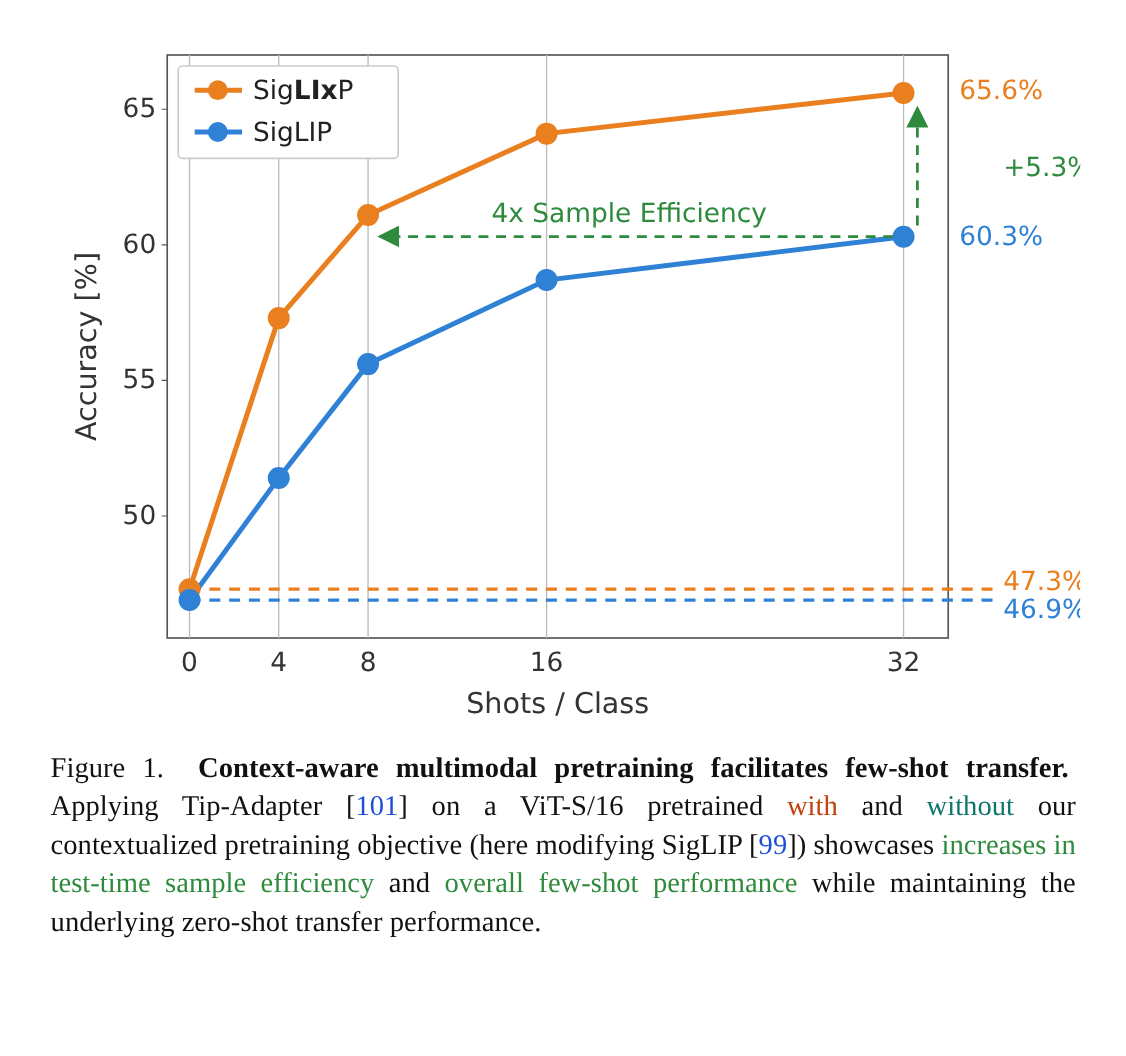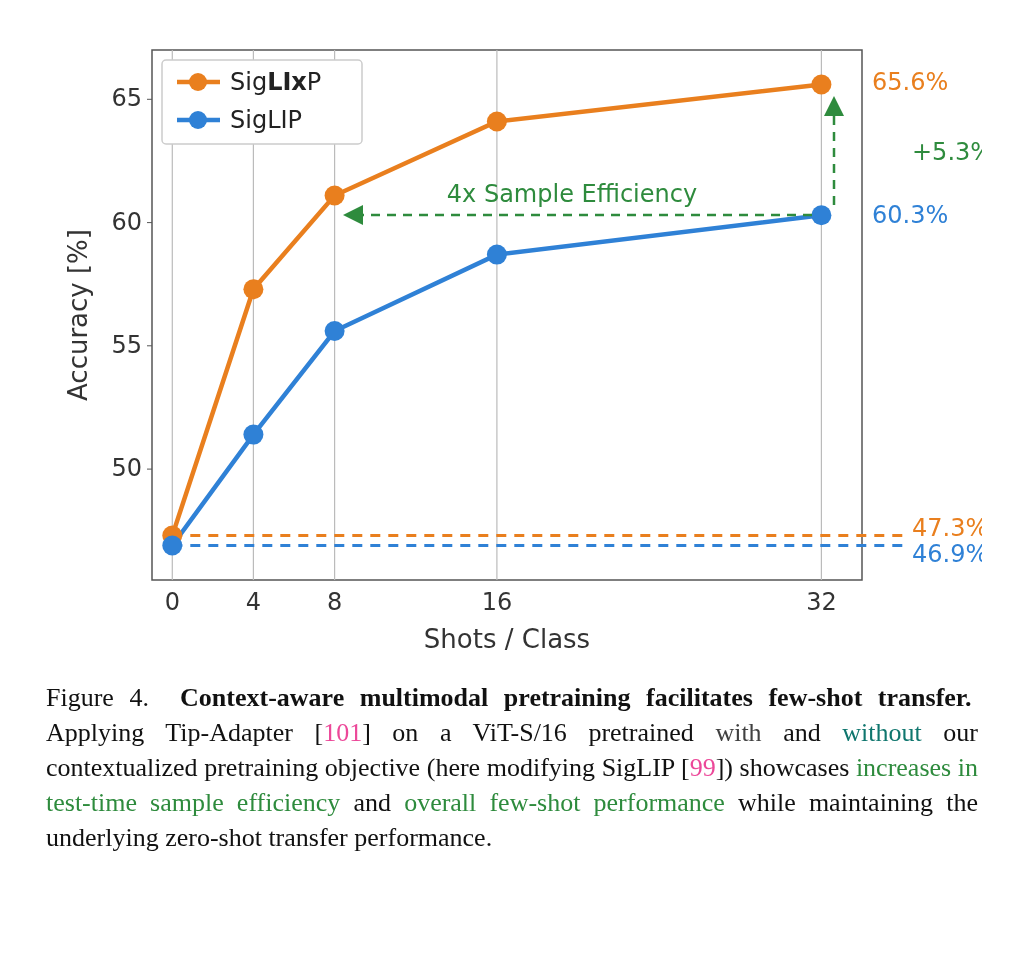--- a/index.html
+++ b/index.html
@@ -46,22 +46,22 @@
   .val-orange { fill: #e97f1e; font-size:24px; }
   .val-blue { fill: #2f81d6; font-size:24px; }
   .caption {
     font-family: 'Times New Roman', Times, serif;
     font-size: 26px;
     line-height: 1.35;
     text-align: justify;
     color: #111;
     padding: 10px 24px 0 24px;
   }
-  .caption .ref { color: #ec4899; }
-  .caption .with { color: #404040; }
+  .caption .ref { color: #1d4ed8; }
+  .caption .with { color: #c2410c; }
   .caption .without { color: #0f766e; }
   .caption .green { color: #2e8b3d; }
   .caption b { font-weight:700; }
 </style>
 </head>
 <body>
 
 <div class="figure-container">
 
 <div class="chart-wrap">
@@ -150,18 +150,18 @@
 
       <line x1="135" y1="100" x2="178" y2="100" stroke="#2f81d6" stroke-width="4.5"></line>
       <circle cx="156" cy="100" r="9" fill="#2f81d6"></circle>
       <text class="legend-text" x="188" y="108">SigLIP</text>
     </g>
   </g>
 </svg>
 </div>
 
 <div class="caption">
-  <span>Figure 4.</span>&nbsp;
+  <span>Figure 1.</span>&nbsp;
   <b>Context-aware multimodal pretraining facilitates few-shot transfer.</b>&nbsp;
   <span>Applying Tip-Adapter [</span><span class="ref">101</span><span>] on a ViT-S/16 pretrained </span><span class="with">with</span><span> and </span><span class="without">without</span><span> our contextualized pretraining objective (here modifying SigLIP [</span><span class="ref">99</span><span>]) showcases </span><span class="green">increases in test-time sample efficiency</span><span> and </span><span class="green">overall few-shot performance</span><span> while maintaining the underlying zero-shot transfer performance.</span>
 </div>
 
 </div>
 
 </body></html>

